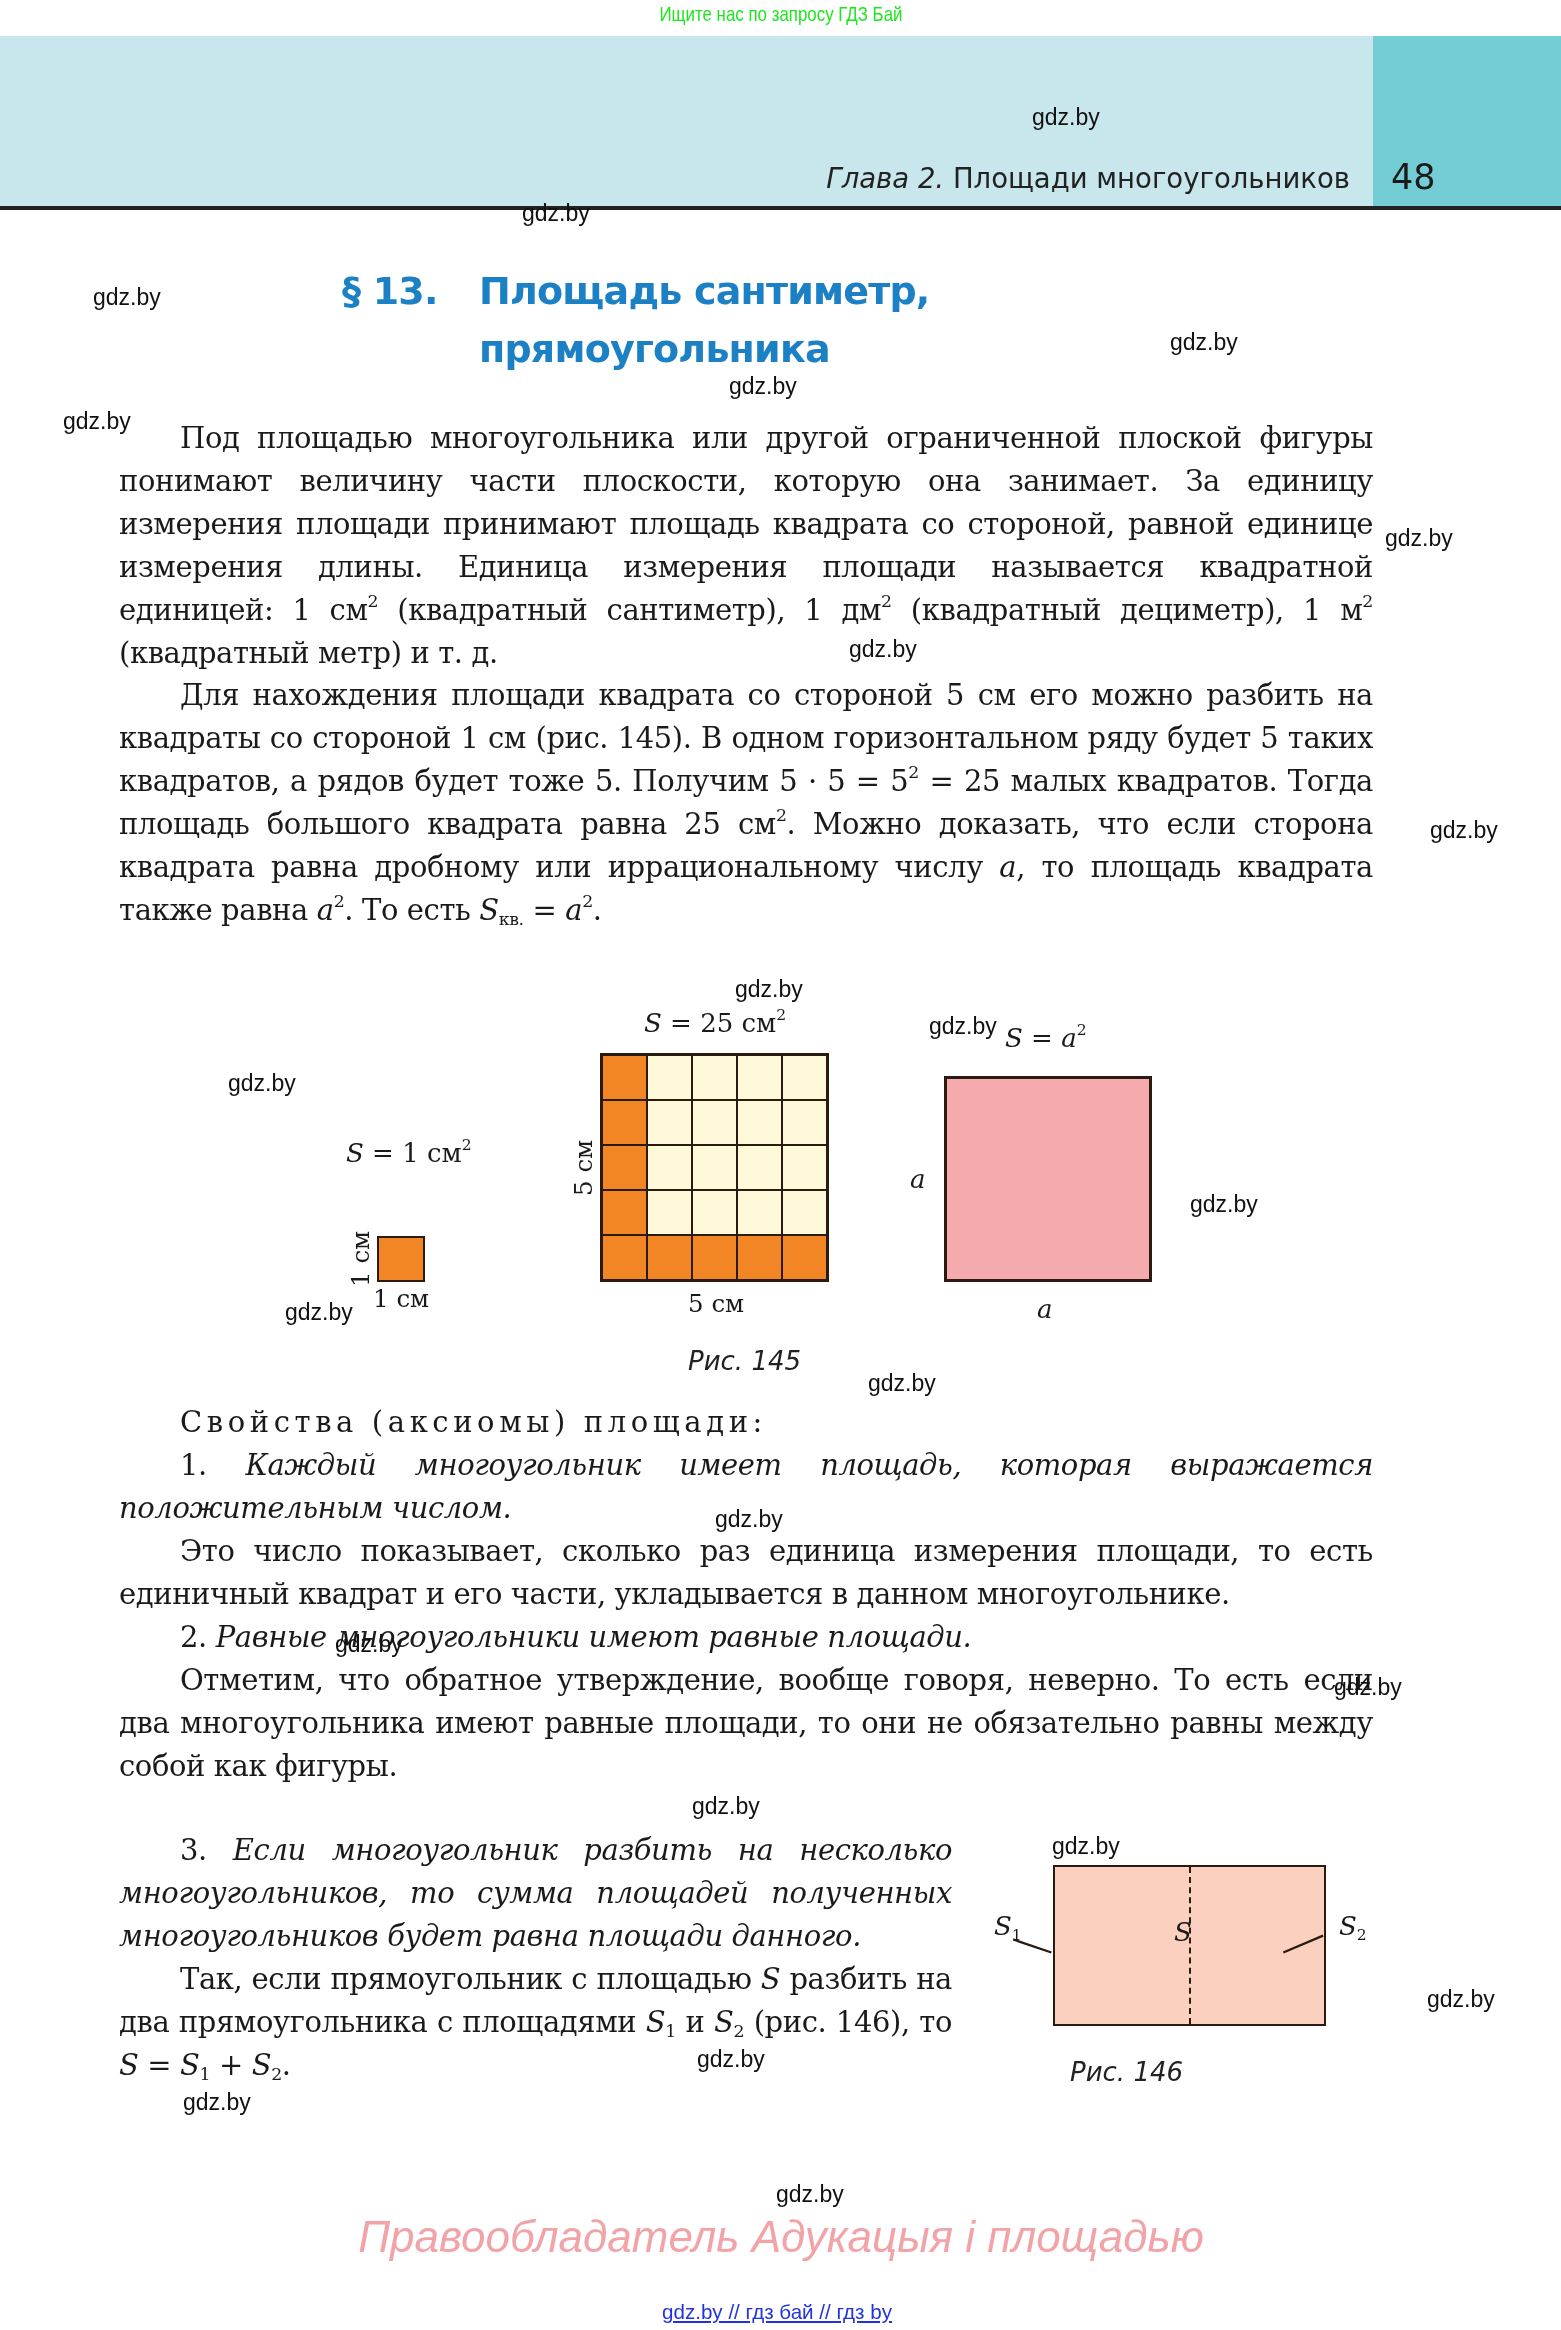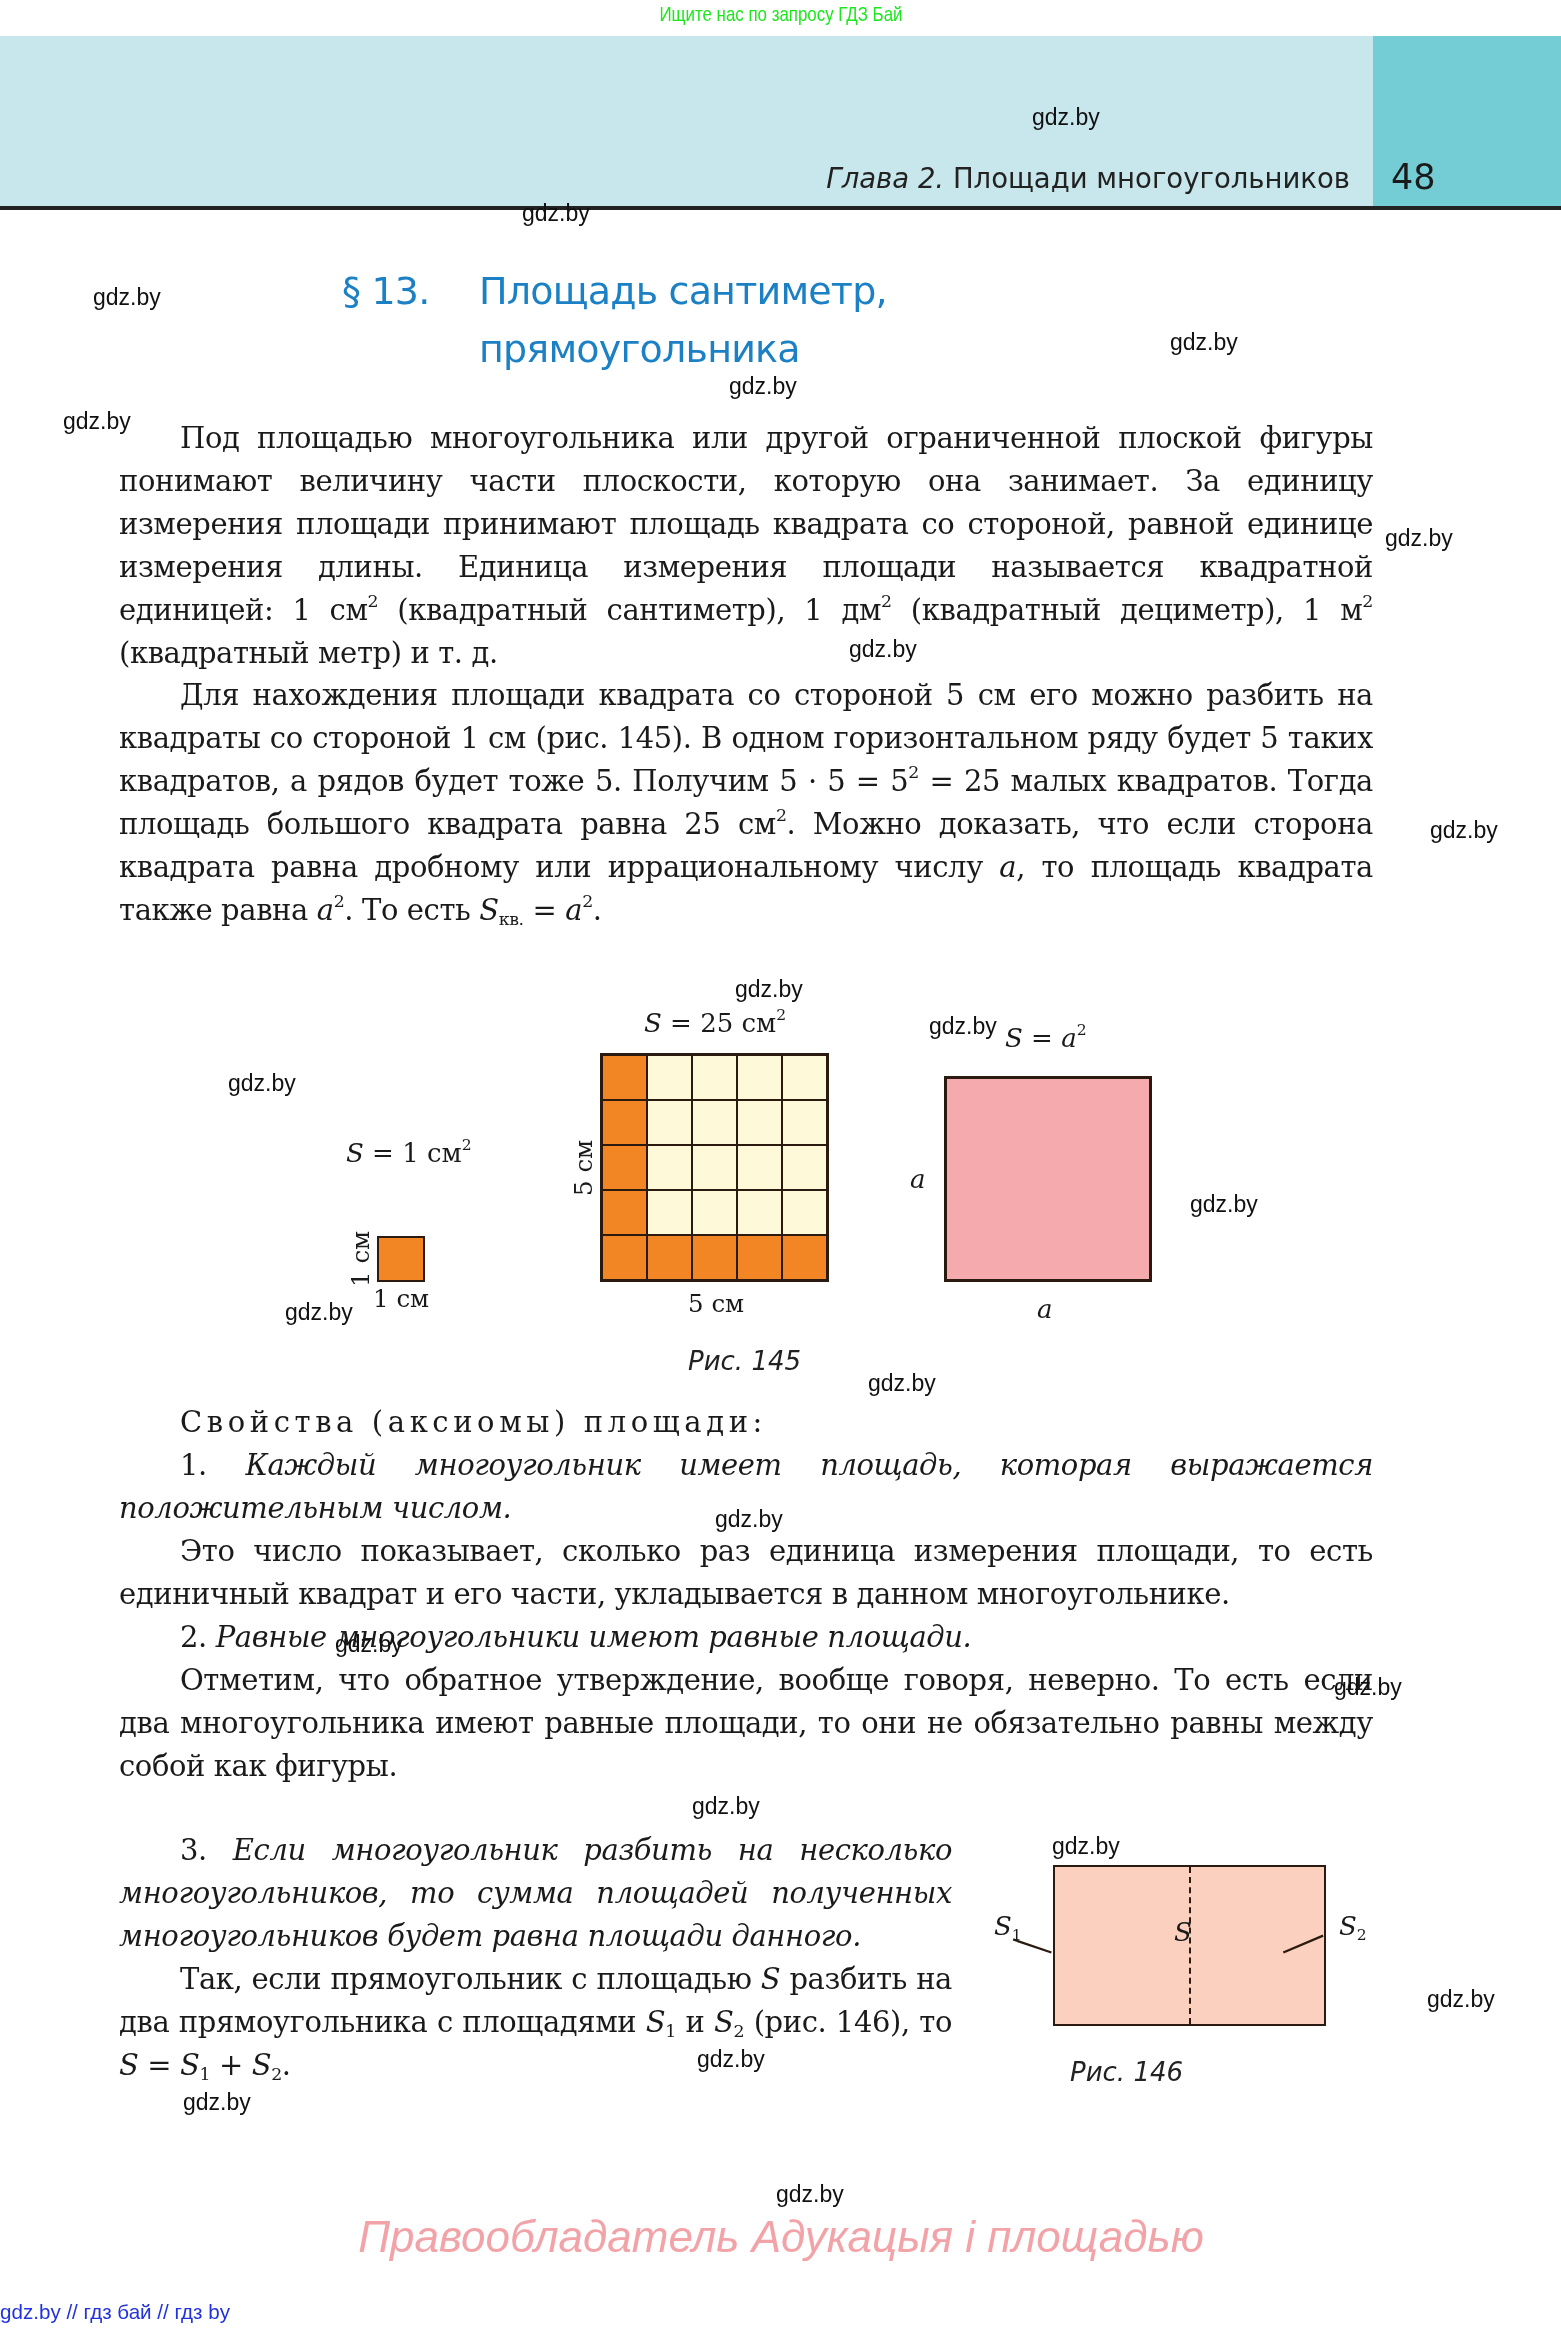--- a/index.html
+++ b/index.html
@@ -10,21 +10,21 @@
                 font-family:"Liberation Sans", sans-serif; font-size:20.6px; color:#1ee61e;
                 transform:scaleX(0.82); transform-origin:center; }
   .header-band { left:0; top:36px; width:1373px; height:171px; background:#c8e7ec; }
   .header-page-block { left:1373px; top:36px; width:189px; height:171px; background:#74cdd4; }
   .header-rule { left:0; top:206px; width:1562px; height:3.8px; background:#222; }
   .chapter-title { right:212px; top:162px; font-family:"DejaVu Sans", sans-serif; font-size:27.5px;
                    color:#222; white-space:nowrap; }
   .chapter-title i { font-style:italic; }
   .page-number { left:1391px; top:157px; font-family:"DejaVu Sans", sans-serif; font-size:35px; color:#1a1a1a; }
   .wm { font-family:"Liberation Sans", sans-serif; font-size:23px; color:#111; white-space:nowrap; }
-  .section-title { font-family:"DejaVu Sans", sans-serif; font-weight:normal; color:#1b80c4;
+  .section-title { font-family:"DejaVu Sans", sans-serif; font-weight:bold; color:#1b80c4;
                    font-size:38px; white-space:nowrap; letter-spacing:-0.8px; }
   .body-text { left:119px; width:1254px; font-size:29px; line-height:43px; text-align:justify;
                font-family:"DejaVu Serif", serif; letter-spacing:-0.4px; }
   .body-text p { margin:0; text-indent:61px; }
   .spaced { letter-spacing:4.6px; }
   em { font-style:italic; }
   sup { font-size:60%; vertical-align:0.75em; line-height:0; }
   sub { font-size:60%; vertical-align:-0.3em; line-height:0; }
   .fig-label { font-family:"DejaVu Serif", serif; font-size:26px; white-space:nowrap; }
   .caption { font-family:"DejaVu Sans", sans-serif; font-style:italic; font-size:26px; color:#222; white-space:nowrap; }
@@ -32,22 +32,22 @@
   .grid { left:600px; top:1053px; width:229px; height:229px; border:2.3px solid #2a1a10;
           display:grid; grid-template-columns:repeat(5,1fr); grid-template-rows:repeat(5,1fr); box-sizing:border-box; }
   .cell { border:1.1px solid #2a1a10; box-sizing:border-box; background:#fefad9; }
   .cell.orange { background:#f28524; }
   .pink-square { left:944px; top:1076px; width:202px; height:200px; background:#f5aaad; border:3.1px solid #2a1a10; }
   .rotated { transform:rotate(-90deg); transform-origin:left top; }
   .fig146 { left:1053px; top:1865px; width:269px; height:157px; background:#fbd0be; border:2.3px solid #2a1a10; }
   .dashed { left:134px; top:0; height:157px; width:0; border-left:2.3px dashed #2a1a10; }
   .copyright { left:0; top:2212px; width:1562px; text-align:center; font-family:"Liberation Sans", sans-serif;
                font-style:italic; font-size:44px; color:#f2a3a8; }
-  .footer-links { left:0; top:2300px; width:1554px; text-align:left; font-family:"Liberation Sans", sans-serif;
-                  font-size:20.6px; color:#2233dd; }
+  .footer-links { left:0; top:2300px; width:1554px; text-align:center; font-family:"Liberation Sans", sans-serif;
+                  font-size:20.6px; color:#2233dd;text-decoration:underline; }
 </style>
 </head>
 <body>
 
 <div class="abs top-banner">Ищите нас по запросу ГДЗ Бай</div>
 
 <div class="abs header-band"></div>
 <div class="abs header-page-block"></div>
 <div class="abs header-rule"></div>
 <div class="abs chapter-title">

